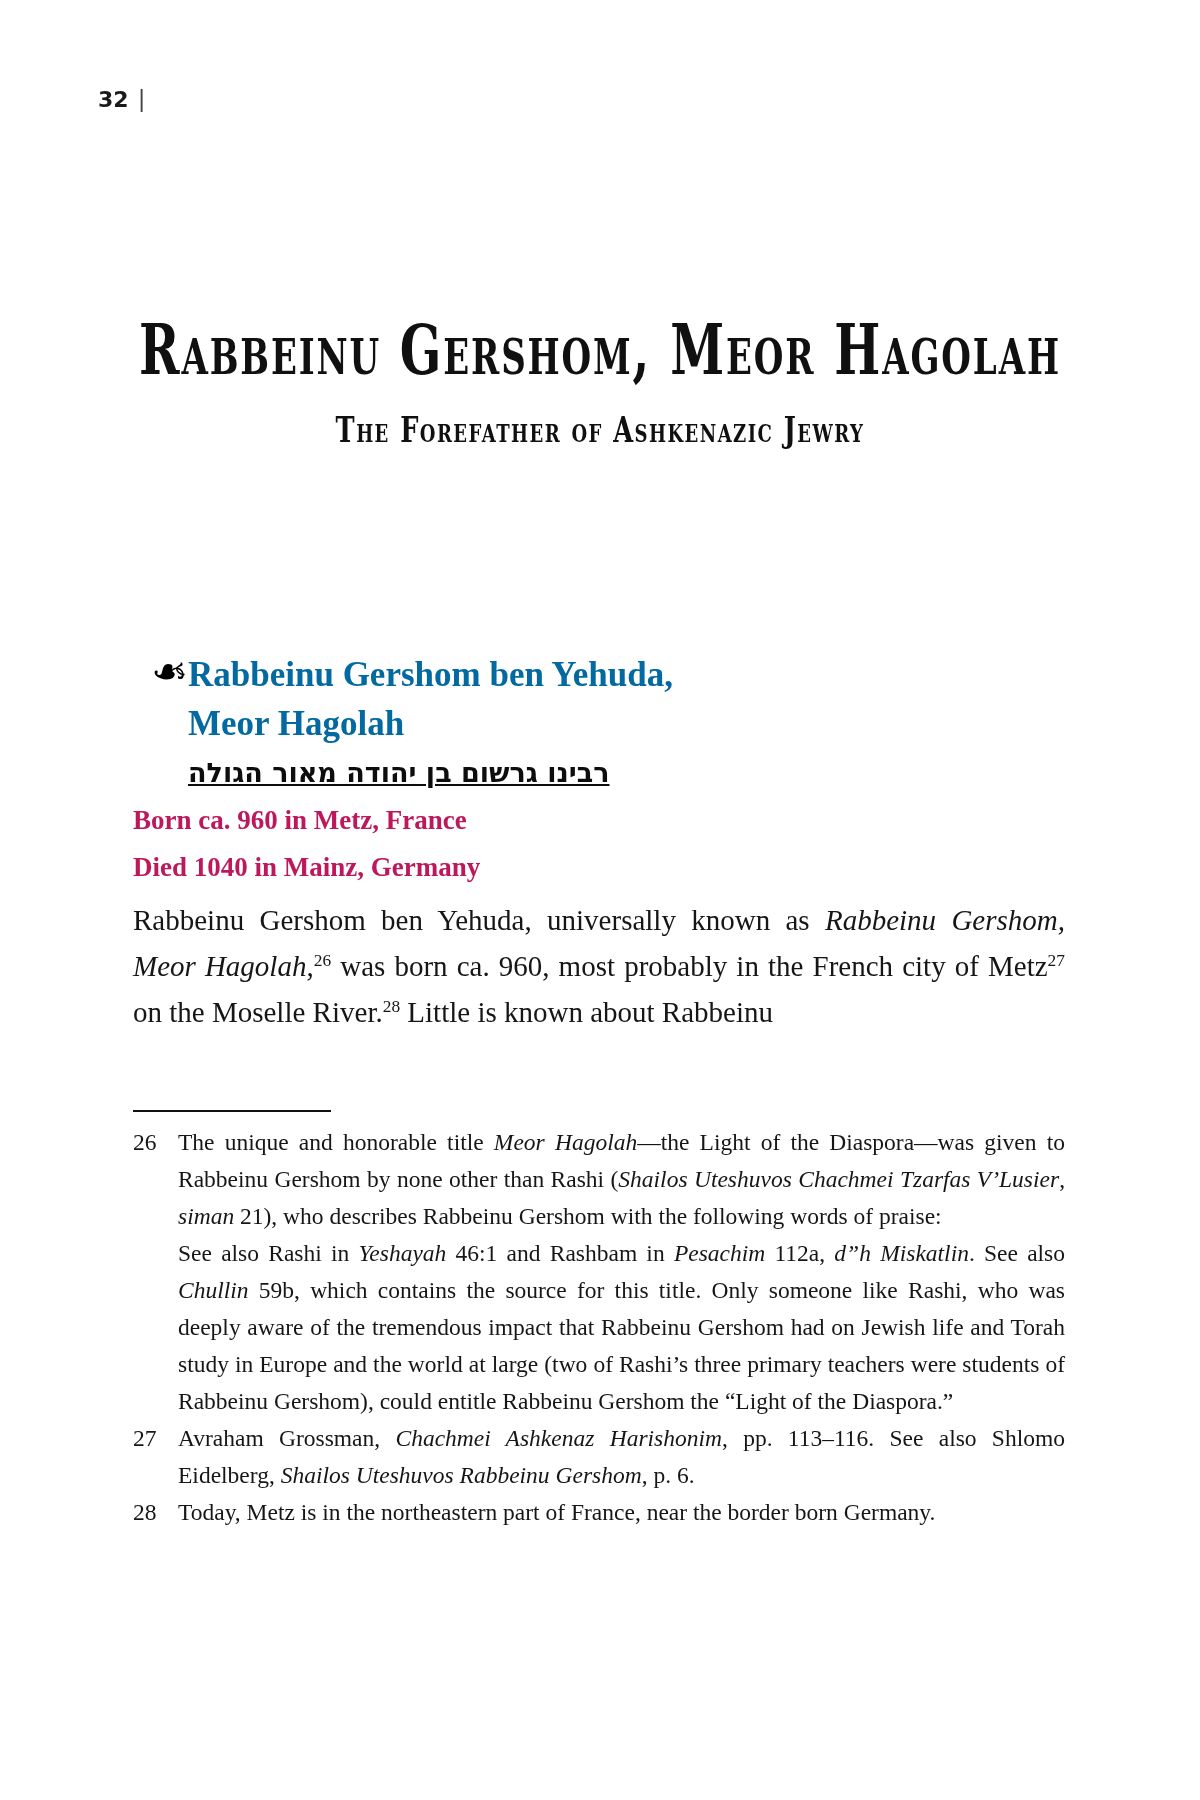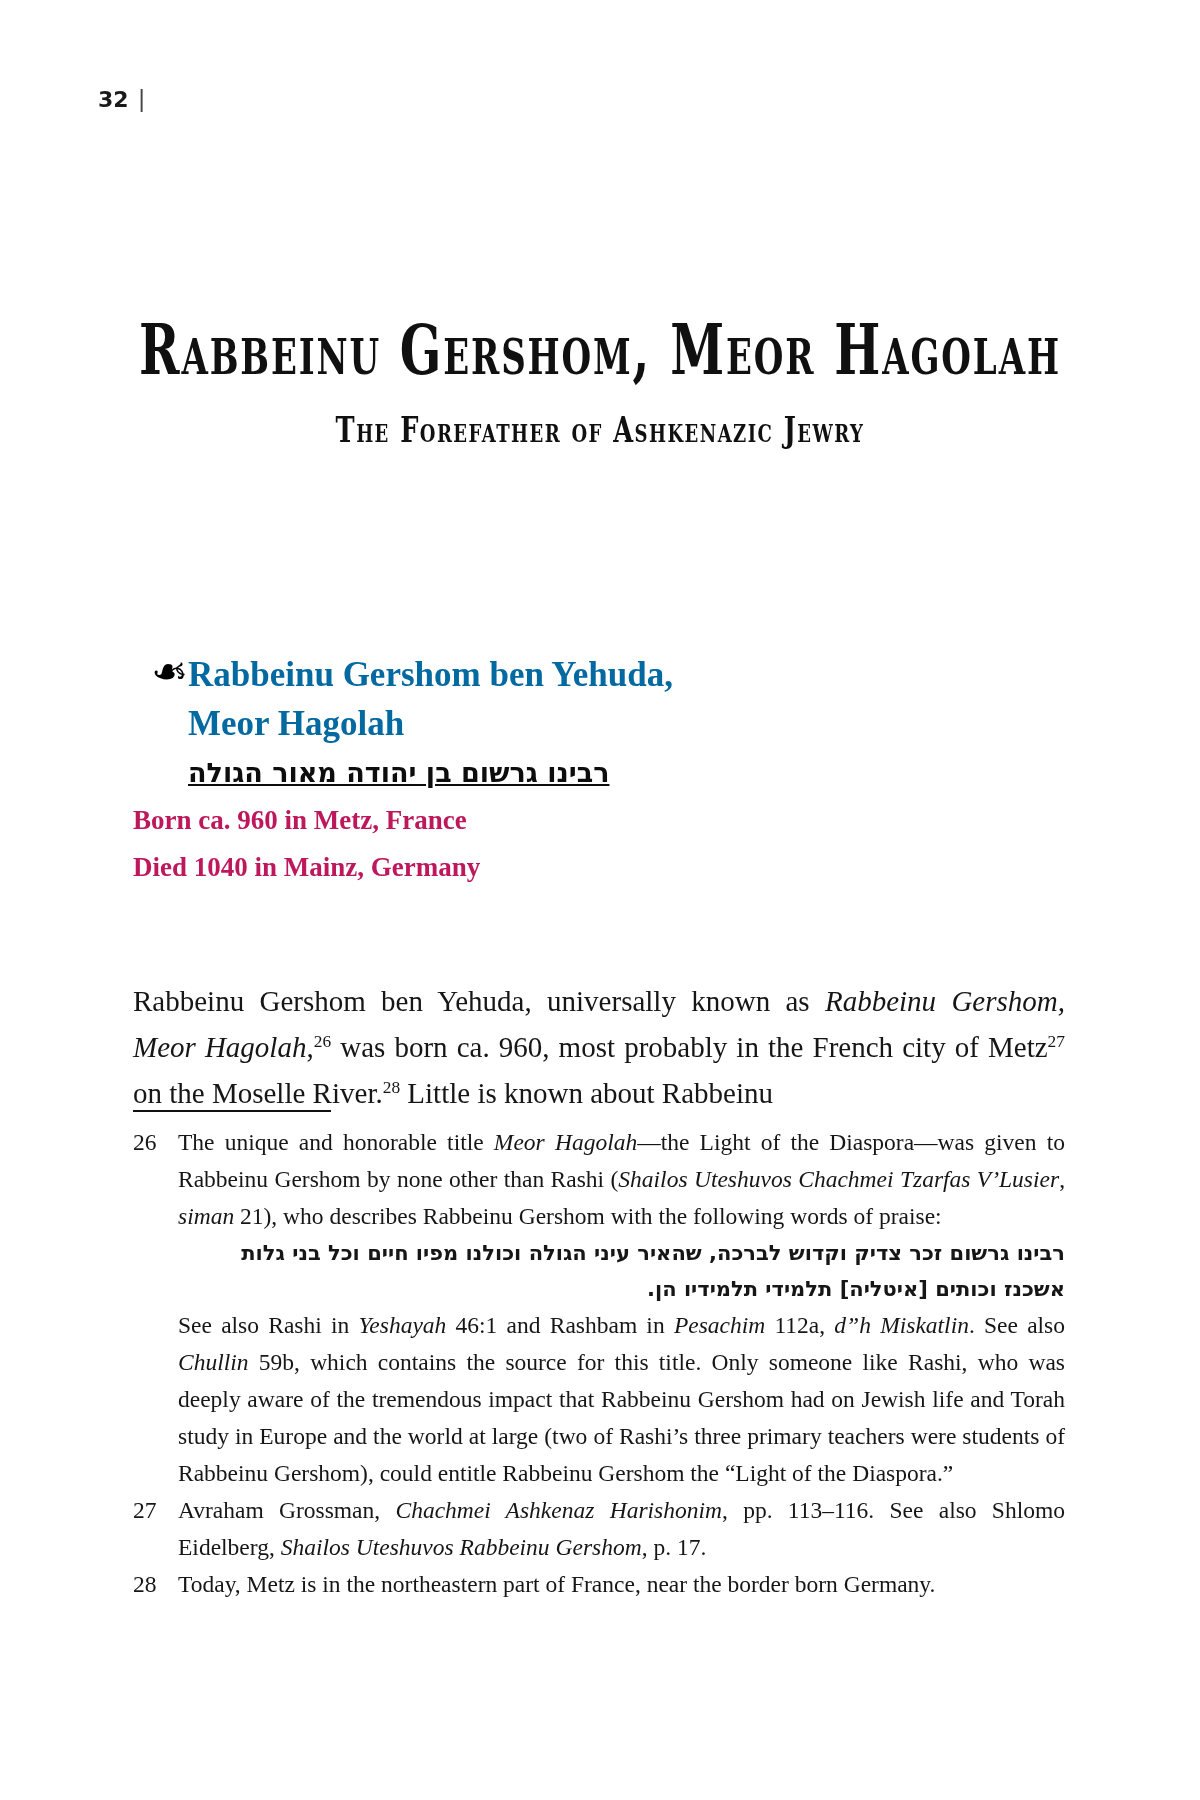--- a/index.html
+++ b/index.html
@@ -33,21 +33,21 @@
 
   
   .profile{position:absolute;top:650px;left:133px;width:932px;}
   .profile-head{display:flex;align-items:flex-start;}
   .fleuron{font-family:"DejaVu Sans",sans-serif;font-size:44px;line-height:44px;width:55px;flex:0 0 55px;color:#000;transform:scaleX(-1);}
   .profile-heading{font-weight:700;font-size:35px;line-height:49px;color:#0369a1;}
   .hebrew-name{direction:rtl;text-align:left;font-family:"DejaVu Sans",sans-serif;font-weight:700;font-size:27px;line-height:40px;margin:5px 0 4px 55px;color:#0d0d0d;text-decoration:underline;}
   .vitals{margin-left:0;font-weight:700;font-size:27px;line-height:47px;color:#be185d;}
 
   
-  .body-par{position:absolute;top:949px;left:133px;width:932px;font-size:29px;line-height:46px;text-align:justify;color:#161616;}
+  .body-par{position:absolute;top:868px;left:133px;width:932px;font-size:29px;line-height:46px;text-align:justify;color:#161616;}
 
   
   .fn-rule{position:absolute;top:1110px;left:133px;width:198px;height:0;border-top:2.5px solid #111;}
 
   
   .footnotes{position:absolute;top:1124px;left:133px;width:932px;font-size:23.5px;line-height:37px;color:#161616;}
   .footnote{position:relative;padding-left:45px;text-align:justify;}
   .fn-num{position:absolute;left:0;top:0;}
   .fn-heb{direction:rtl;text-align:right;font-family:"DejaVu Sans",sans-serif;font-weight:700;font-size:21px;line-height:36px;padding-left:20px;}
 
@@ -89,26 +89,25 @@
   </div>
 
   <p class="body-par"><span>Rabbeinu Gershom ben Yehuda, universally known as </span><span class="it">Rabbeinu Gershom, Meor Hagolah</span><span>,</span><sup>26</sup><span> was born ca. 960, most probably in the French city of Metz</span><sup>27</sup><span> on the Moselle River.</span><sup>28</sup><span> Little is known about Rabbeinu</span></p>
 
   <div class="fn-rule"></div>
 
   <div class="footnotes">
     <div class="footnote">
       <span class="fn-num">26</span>
       <span><span>The unique and honorable title </span><span class="it">Meor Hagolah</span><span>—the Light of the Diaspora—was given to Rabbeinu Gershom by none other than Rashi (</span><span class="it">Shailos Uteshuvos Chachmei Tzarfas V’Lusier</span><span>, </span><span class="it">siman</span><span> 21), who describes Rabbeinu Gershom with the following words of praise:</span></span>
-      <div class="fn-heb">רבינו גרשום זכר צדיק וקדוש לברכה, שהאיר עיני הגולה וכולנו מפיו חיים וכל בני גלות אשכנז וכותים [איטליה] תלמידי תלמידיו הן.</div>
       <div><span>See also Rashi in </span><span class="it">Yeshayah</span><span> 46:1 and Rashbam in </span><span class="it">Pesachim</span><span> 112a, </span><span class="it">d”h Miskatlin</span><span>. See also </span><span class="it">Chullin</span><span> 59b, which contains the source for this title. Only someone like Rashi, who was deeply aware of the tremendous impact that Rabbeinu Gershom had on Jewish life and Torah study in Europe and the world at large (two of Rashi’s three primary teachers were students of Rabbeinu Gershom), could entitle Rabbeinu Gershom the “Light of the Diaspora.”</span></div>
     </div>
     <div class="footnote">
       <span class="fn-num">27</span>
-      <span><span>Avraham Grossman, </span><span class="it">Chachmei Ashkenaz Harishonim</span><span>, pp. 113–116. See also Shlomo Eidelberg, </span><span class="it">Shailos Uteshuvos Rabbeinu Gershom</span><span>, p. 17.</span></span>
+      <span><span>Avraham Grossman, </span><span class="it">Chachmei Ashkenaz Harishonim</span><span>, pp. 113–116. See also Shlomo Eidelberg, </span><span class="it">Shailos Uteshuvos Rabbeinu Gershom</span><span>, p. 6.</span></span>
     </div>
     <div class="footnote">
       <span class="fn-num">28</span>
       <span><span>Today, Metz is in the northeastern part of France, near the border born Germany.</span></span>
     </div>
   </div>
 
   <div class="timeline">
     <div class="tl-label tl-0">
       <span class="tl-year">900</span>

